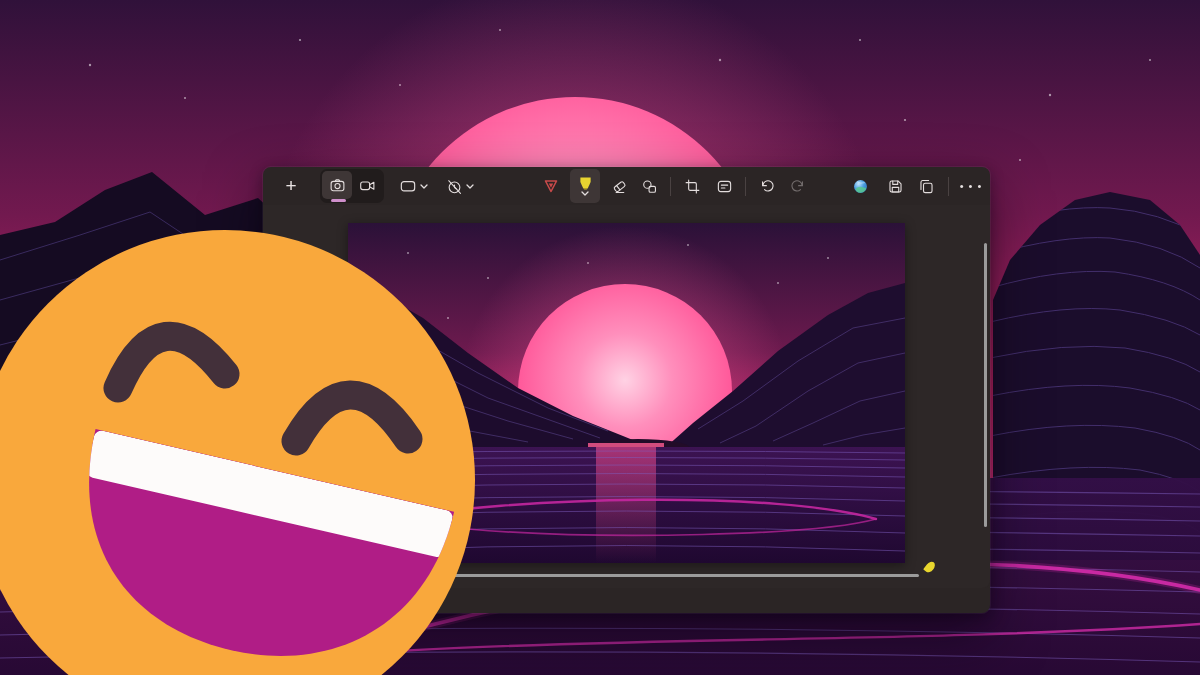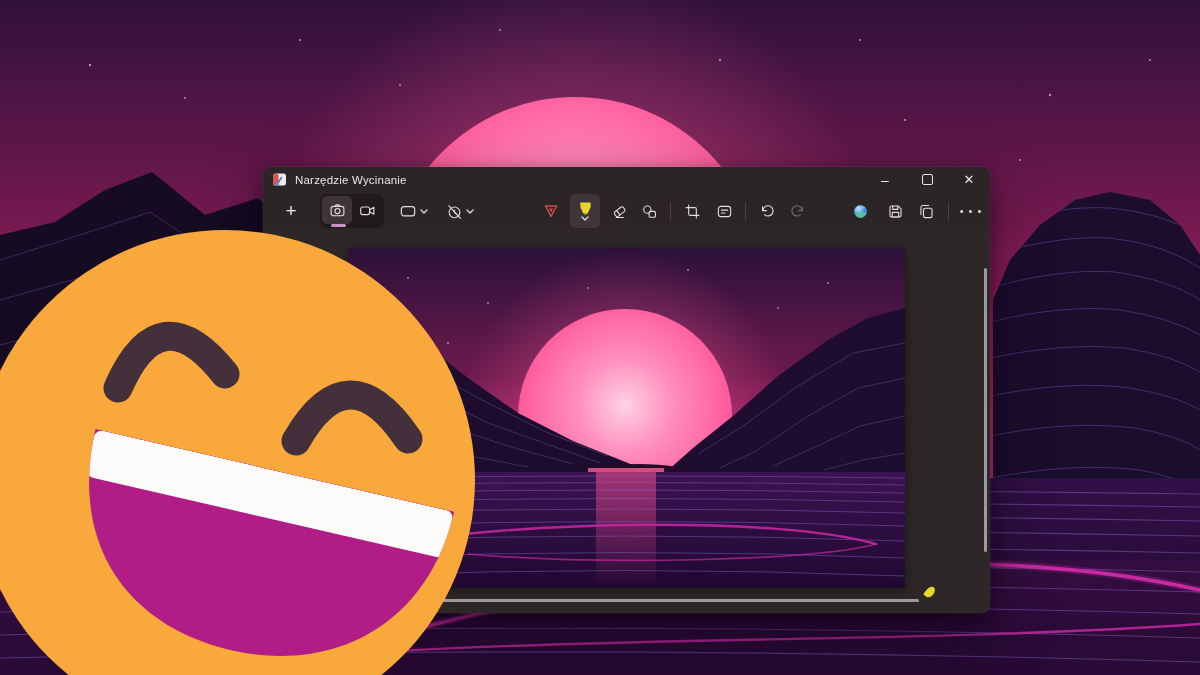--- a/index.html
+++ b/index.html
@@ -153,40 +153,20 @@
       <path d="M360 645 C640 560 980 540 1200 590" stroke-width="8" opacity=".22"></path>
       <path d="M360 645 C640 560 980 540 1200 590" stroke-width="3.6" opacity=".95"></path>
       <path d="M150 672 C500 630 850 648 1200 624" stroke-width="2.4" opacity=".8"></path>
       <path d="M0 560 C130 548 270 562 420 608" stroke-width="3" opacity=".85"></path>
     </g>
   </g>
 </svg>
 
 <div class="win">
 
-  <div class="titlebar">
-    <svg class="app-ico" viewBox="0 0 15 15">
-      <rect x="1" y="1.5" width="13" height="12" rx="2.5" fill="#f3ece4"></rect>
-      <rect x="1" y="1.5" width="5.5" height="12" rx="2.5" fill="#d95550"></rect>
-      <path d="M5 12.5 L9.5 5.5" stroke="#4a7fd4" stroke-width="1.6" stroke-linecap="round"></path>
-      <circle cx="5.2" cy="12.2" r="1.7" fill="#5a8fe0"></circle>
-    </svg>
-    <span class="title-text">Narzędzie Wycinanie</span>
-    <div class="win-controls">
-      <div class="wc min">
-          <span>–</span>
-        </div>
-      <div class="wc">
-          <span class="maxbox"></span>
-        </div>
-      <div class="wc">
-          <span>✕</span>
-        </div>
-    </div>
-  </div>
 
   <div class="toolbar">
     <div class="tb plus">
         <span>+</span>
       </div>
 
     <div class="mode-group">
       <div class="mode-btn first selected">
         <svg class="ic" width="17" height="17" viewBox="0 0 20 20">
           <path d="M7.2 5.2 L8.4 3.4 h3.2 l1.2 1.8"></path>

